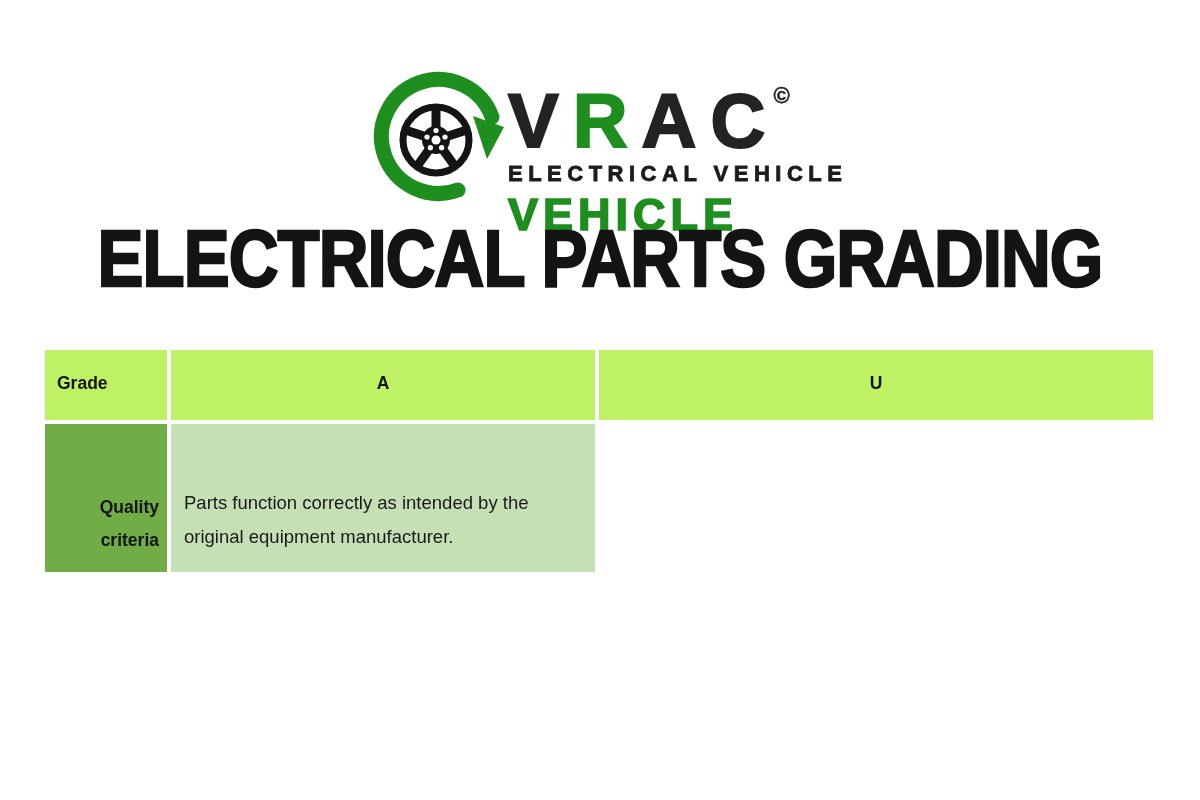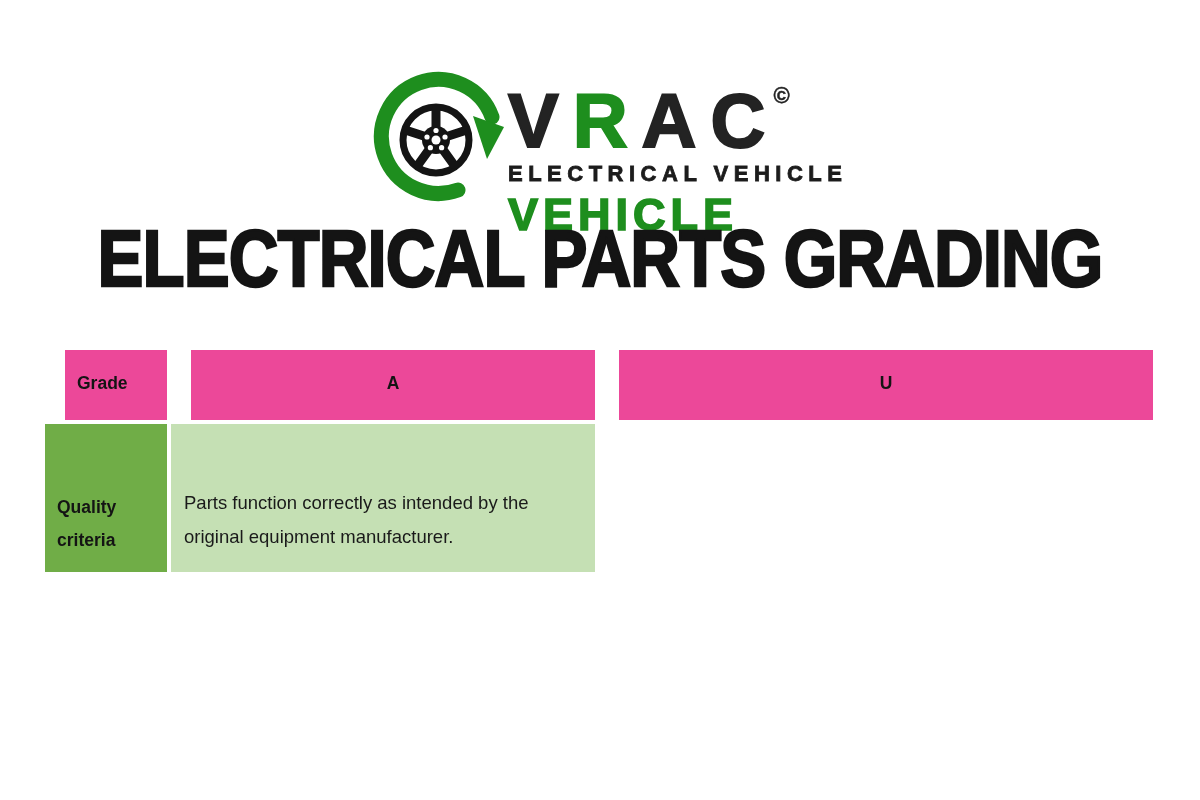--- a/index.html
+++ b/index.html
@@ -78,39 +78,39 @@
     top: 350px;
     width: 1108px;
     display: grid;
     grid-template-columns: 122px 424px 1fr;
     grid-template-rows: 70px 213px;
     gap: 4px;
     background: #ffffff;
   }
   .cell { display: flex; }
   .cell-header {
-    background: #ec4899;
+    background: #bef264;
     color: #141414;
     font-size: 17.5px;
     font-weight: bold;
     align-items: center;
     padding-bottom: 4px;
-    margin-left: 20px;
   }
   .cell-header.corner { padding-left: 12px; }
   .cell-header.centered { justify-content: center; }
   .cell-label {
     background: #70ad47;
     color: #141414;
     font-size: 17.5px;
     font-weight: bold;
     line-height: 33px;
     flex-direction: column;
     justify-content: center;
     padding: 0 8px 14px 12px;
+    text-align: right;
   }
   .cell-body {
     background: #c5e0b4;
     color: #1a1a1a;
     font-size: 18.5px;
     line-height: 33.5px;
     align-items: center;
     padding: 0 28px 22px 13px;
   }
 </style>

